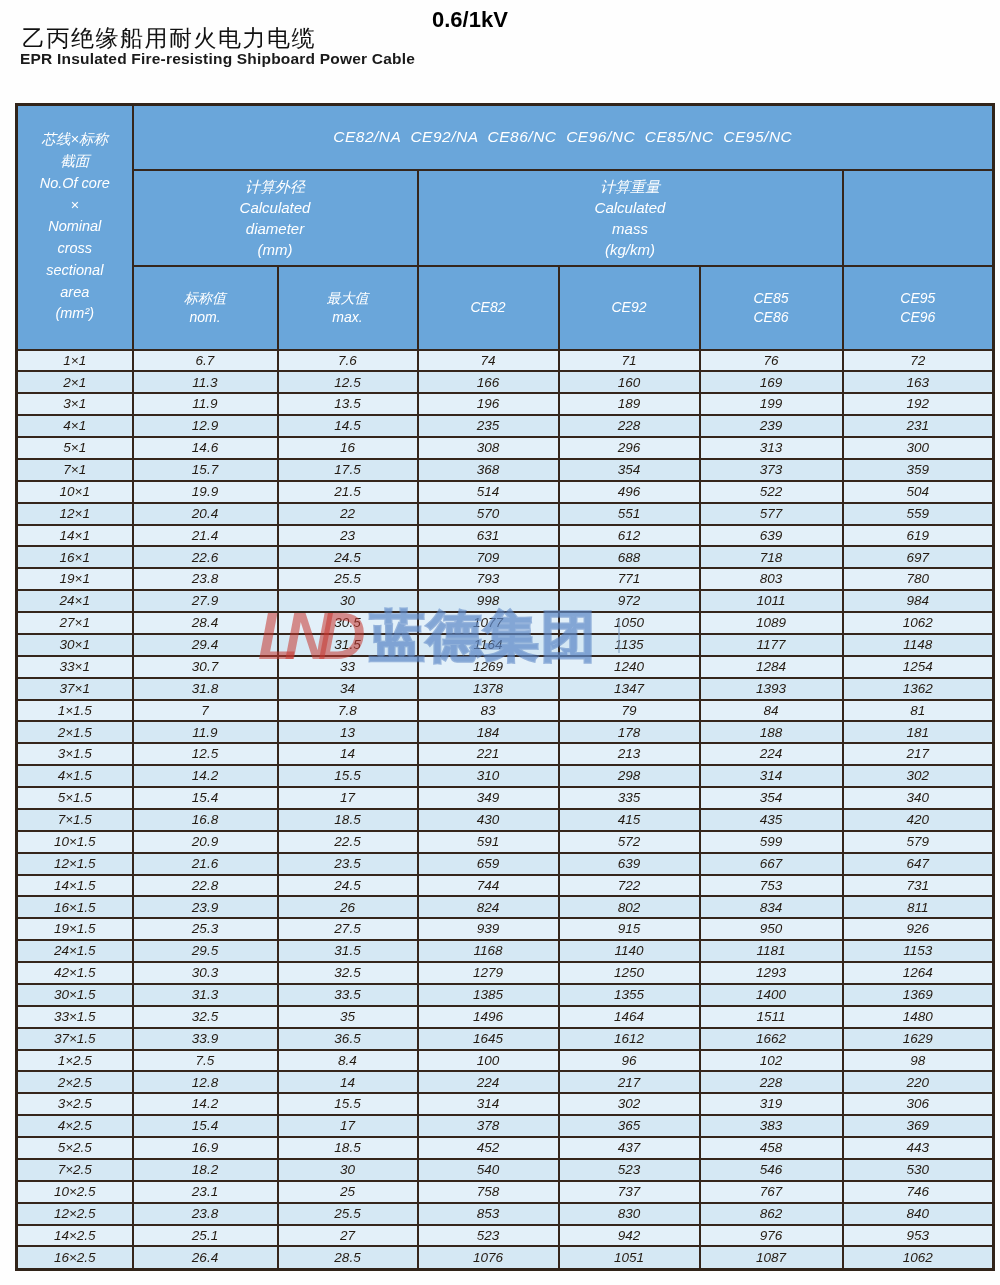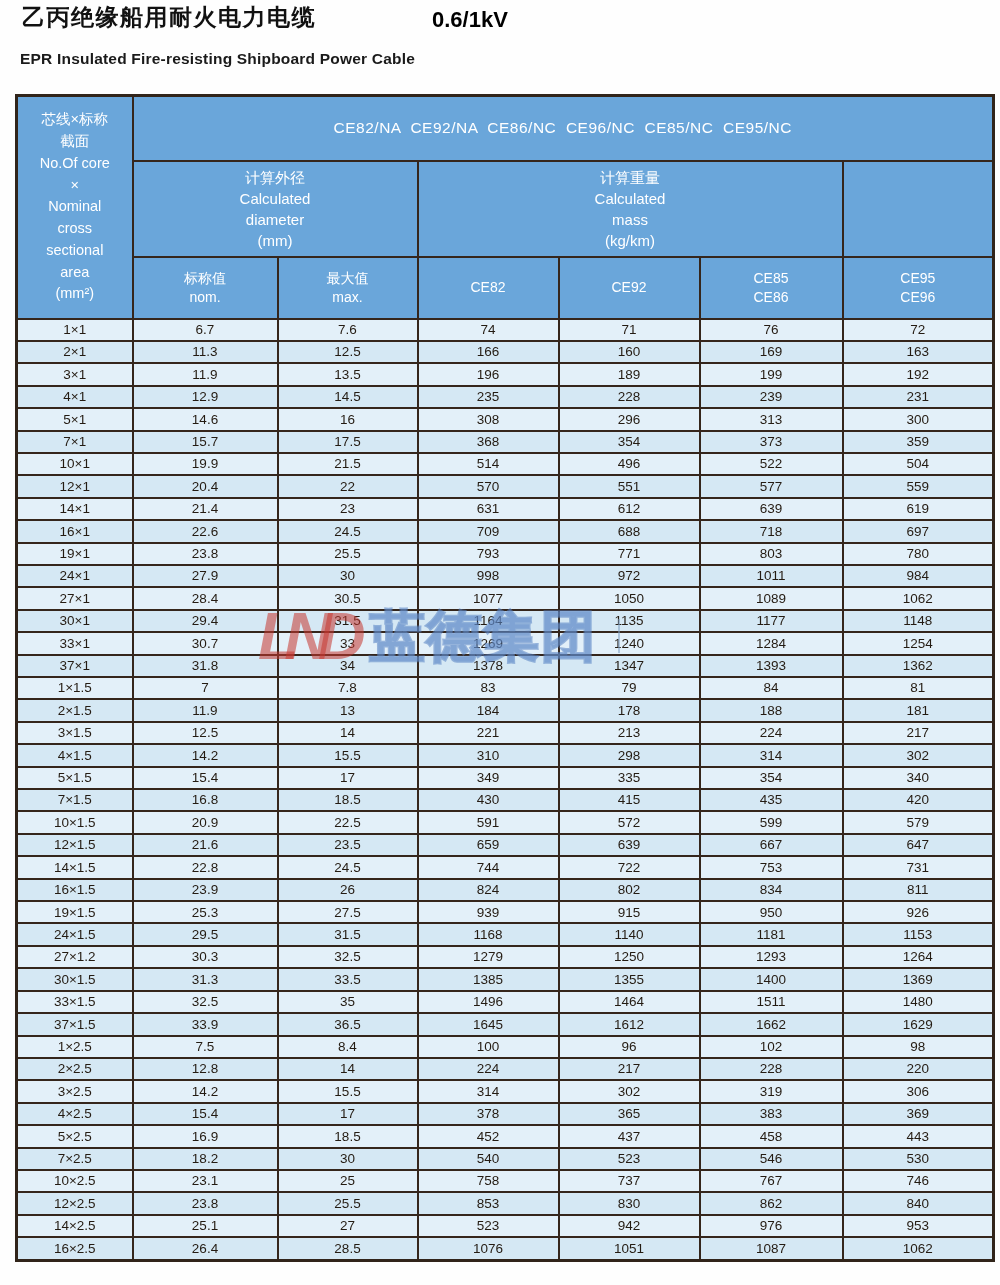--- a/index.html
+++ b/index.html
@@ -2,45 +2,45 @@
 <html><head>
 <meta charset="utf-8">
 <style>
   html,body{margin:0;padding:0;}
   body{
     width:1000px;height:1285px;position:relative;background:#fefefe;
     font-family:"Liberation Sans","DejaVu Sans",sans-serif;
     overflow:hidden;
   }
   .title-cn{
-    position:absolute;left:22px;top:2px;font-size:23px;font-weight:bold;
+    position:absolute;left:22px;top:23px;font-size:23px;font-weight:normal;
     color:#111;letter-spacing:1.5px;
   }
   .voltage{
     position:absolute;left:432px;top:7px;font-size:22px;font-weight:600;color:#000000;
   }
   .title-en{
     position:absolute;left:20px;top:50px;font-size:15.5px;font-weight:bold;color:#1a1a1a;
     letter-spacing:0.2px;
   }
-  .tbl-wrap{position:absolute;left:15px;top:94px;}
+  .tbl-wrap{position:absolute;left:15px;top:103px;font-style:italic;}
   table{
     border-collapse:collapse;table-layout:fixed;width:977px;height:1168px;
     border:3px solid #31241a;
   }
   td{
     border:2px solid #35261c;text-align:center;vertical-align:middle;
     padding:0;overflow:hidden;
   }
   .hd{background:#6aa6da;color:#ffffff;}
   .pre{white-space:pre-line;}
   .prew{white-space:pre-wrap;}
   tr.h1{height:65px;}
   tr.h2{height:96px;}
-  tr.h3{height:62px;}
+  tr.h3{height:84px;}
   .corner{font-size:14.5px;line-height:1.5;font-weight:400;}
   .models{font-size:15.5px;letter-spacing:0.5px;}
   .grp{font-size:15px;line-height:1.4;}
   .sub{font-size:14px;line-height:1.35;}
   tbody td{
     font-size:13.5px;color:#241b12;background:#dcecf7;line-height:1;
   }
   tbody tr:nth-child(odd) td{background:#e3f0f9;}
   tbody tr:nth-child(even) td{background:#d5e8f4;}
   
@@ -368,21 +368,21 @@
         <tr>
           <td>24×1.5</td>
           <td>29.5</td>
           <td>31.5</td>
           <td>1168</td>
           <td>1140</td>
           <td>1181</td>
           <td>1153</td>
         </tr>
         <tr>
-          <td>27×1.2</td>
+          <td>42×1.5</td>
           <td>30.3</td>
           <td>32.5</td>
           <td>1279</td>
           <td>1250</td>
           <td>1293</td>
           <td>1264</td>
         </tr>
         <tr>
           <td>30×1.5</td>
           <td>31.3</td>

